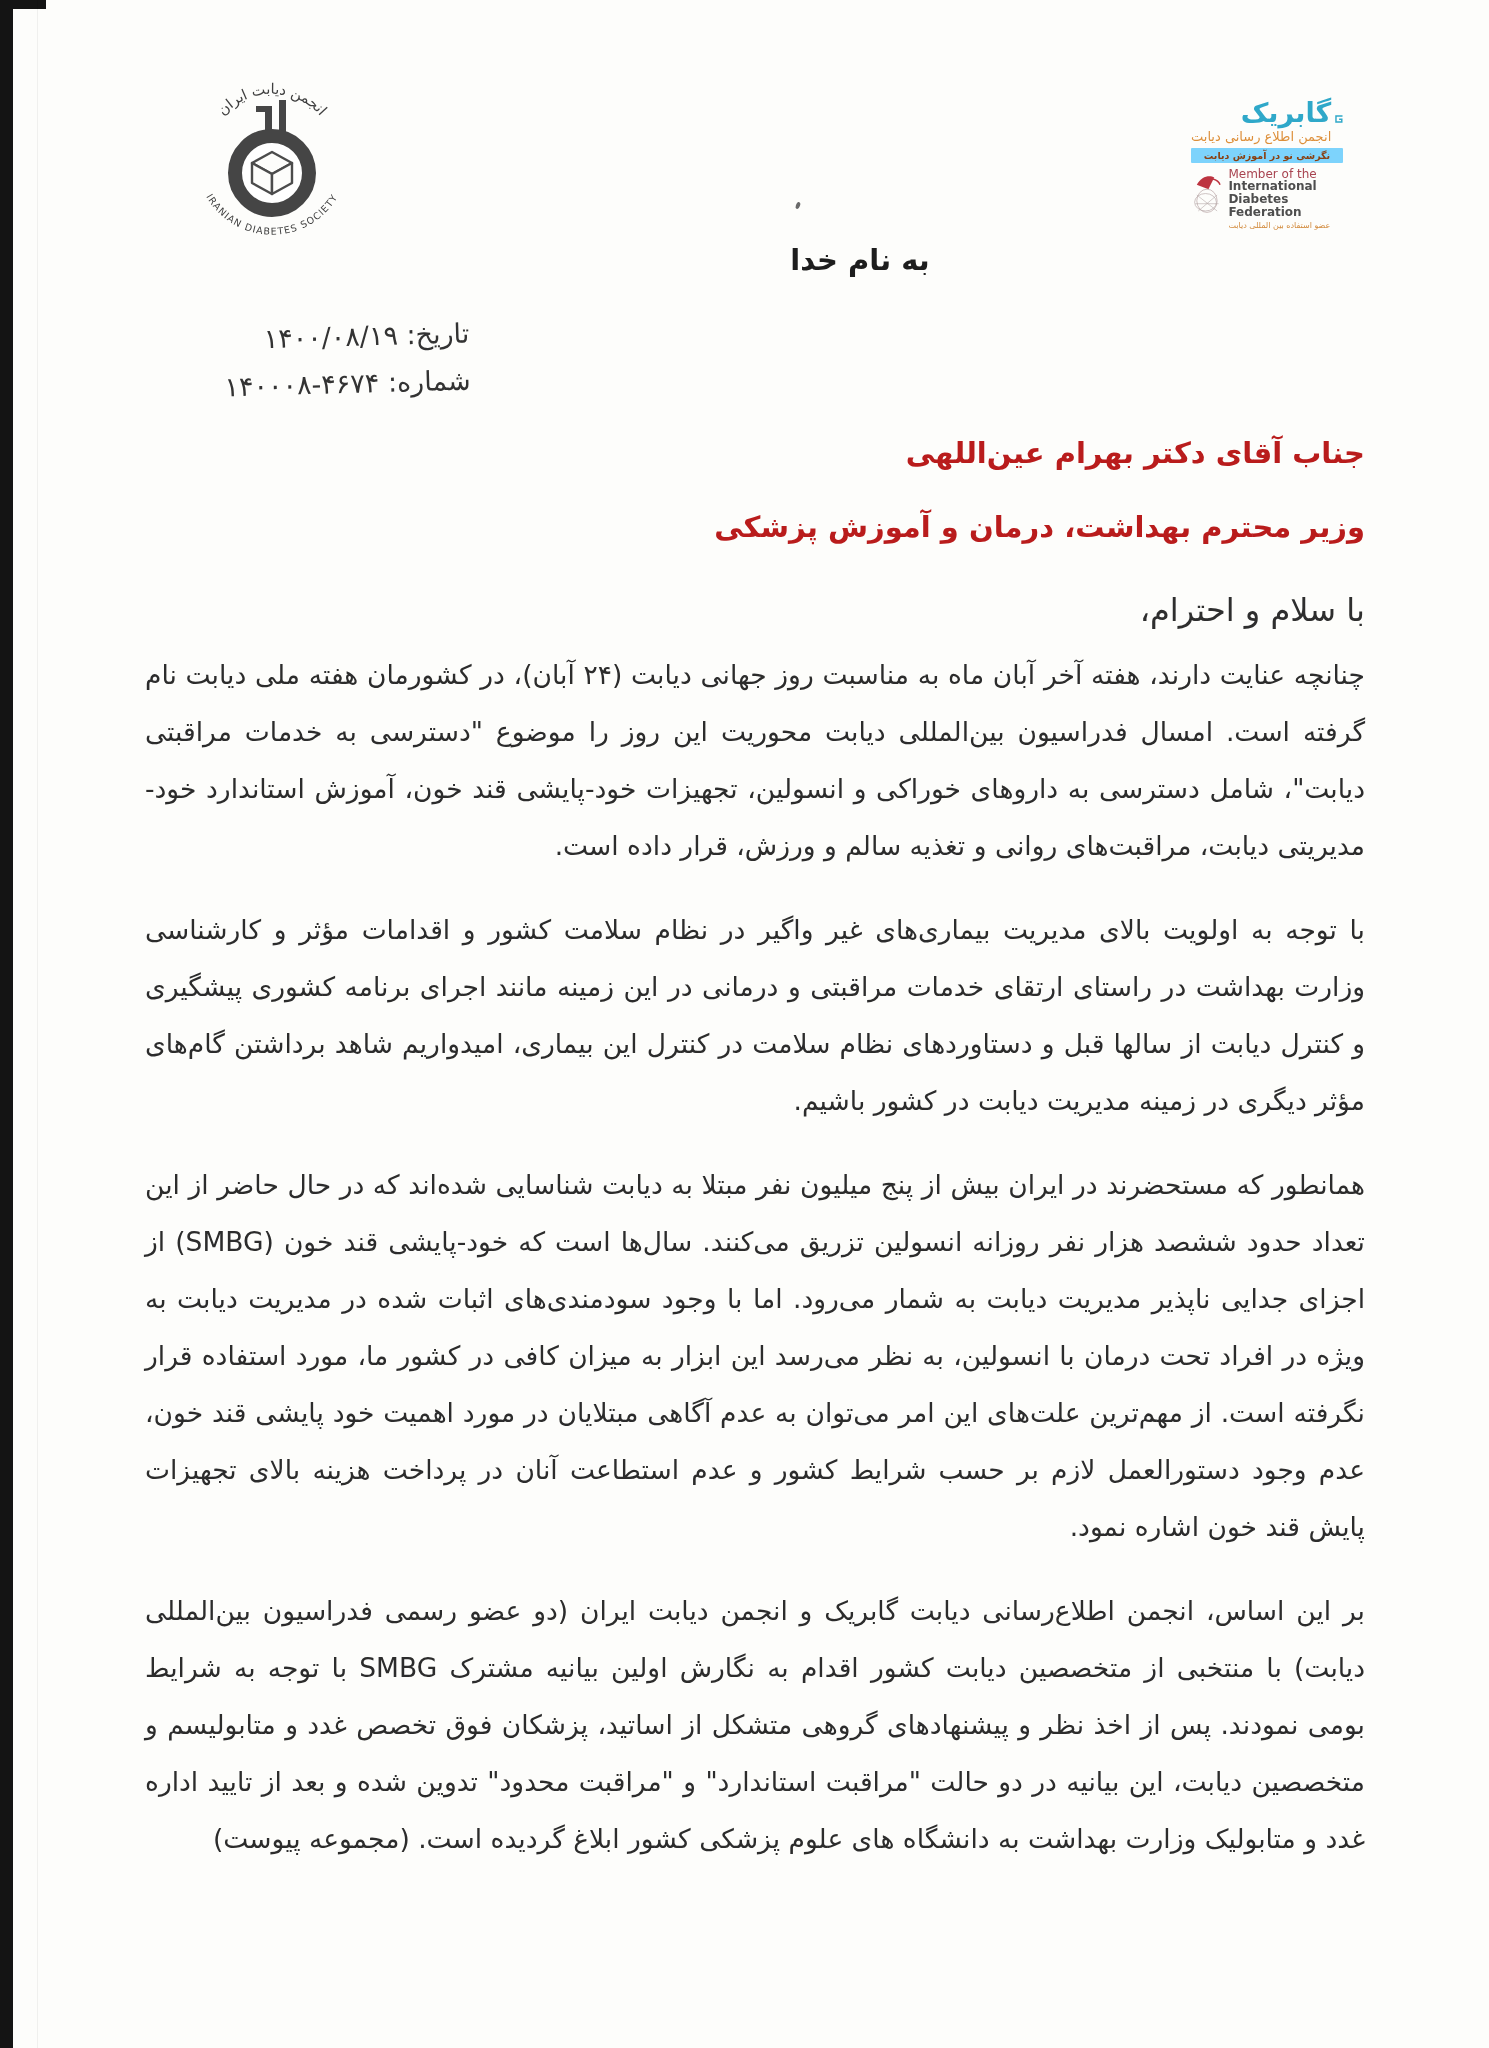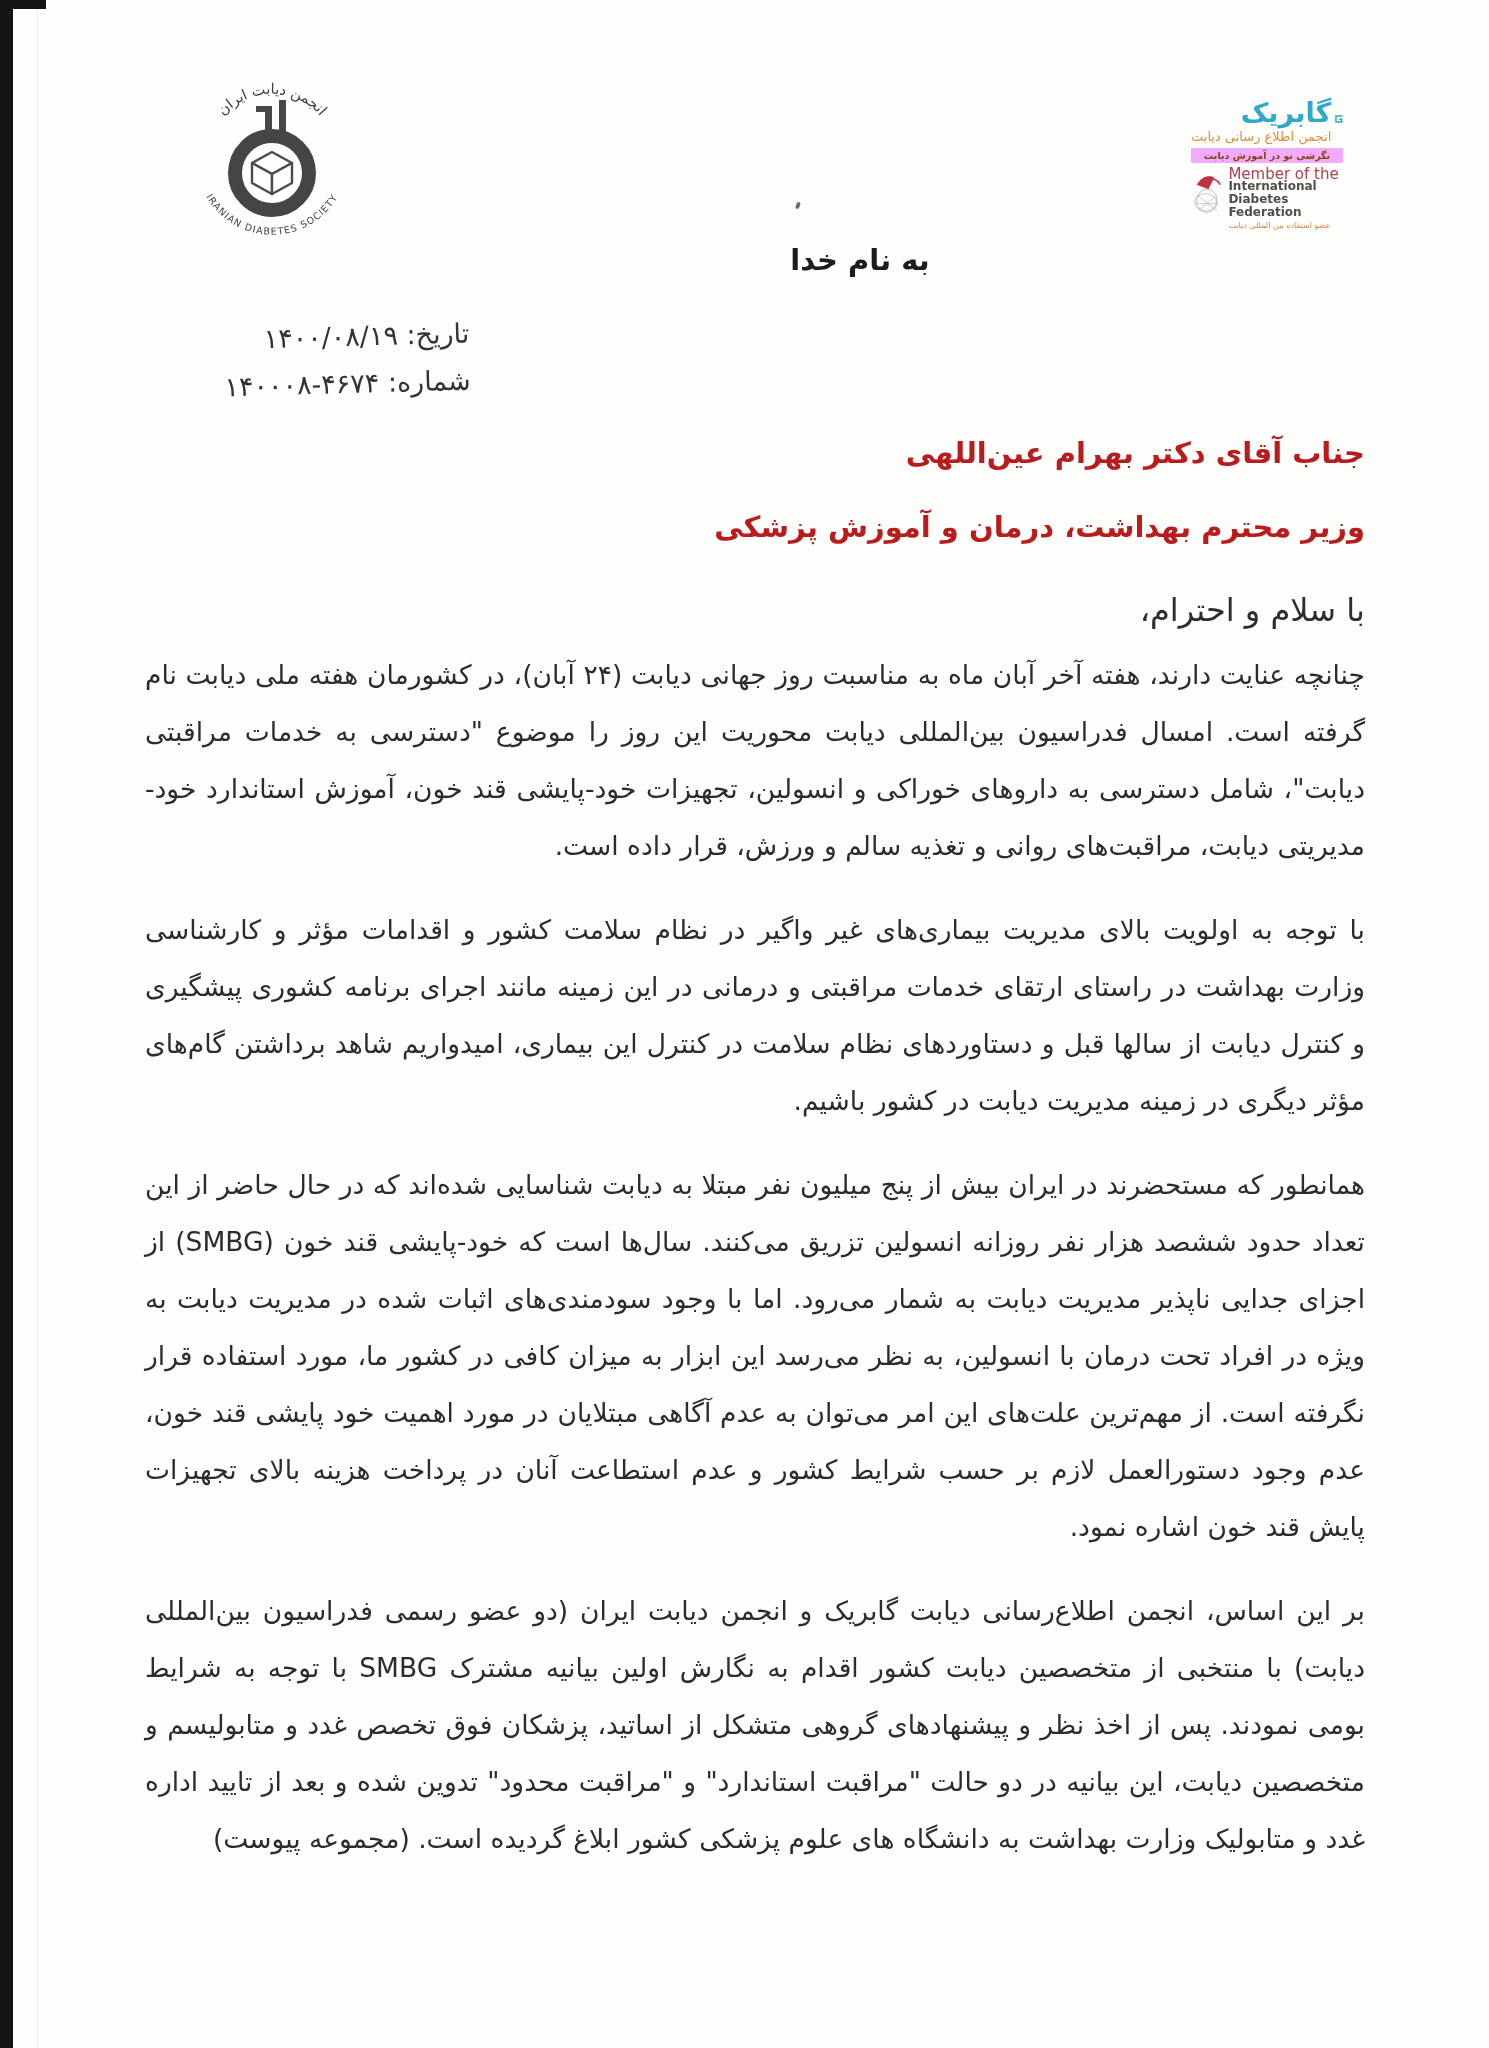--- a/index.html
+++ b/index.html
@@ -16,25 +16,25 @@
   .scan-speck{position:absolute;left:796px;top:202px;width:4px;height:7px;border-radius:50% 50% 60% 40%;background:#6a6a6a;transform:rotate(18deg);}
 
   
   .ids-logo{position:absolute;left:182px;top:60px;width:180px;height:195px;}
   .ids-logo text{fill:#3f3f3f;}
 
   .gabric{position:absolute;left:1191px;top:99px;width:152px;direction:rtl;}
   .gabric-row1{display:flex;align-items:flex-start;gap:4px;}
   .gabric-brand{color:#2fa8c9;font-weight:bold;font-size:27px;line-height:28px;letter-spacing:-1px;}
   .gabric-sub{color:#dd8f3a;font-size:13px;margin-top:2px;white-space:nowrap;}
-  .gabric-banner{margin-top:4px;background:#f0abfc;color:#8a4012;font-size:9.5px;font-weight:bold;
+  .gabric-banner{margin-top:4px;background:#7dd3fc;color:#8a4012;font-size:9.5px;font-weight:bold;
     text-align:center;padding:2px 0;border-radius:1px;white-space:nowrap;}
   .gabric-idf{margin-top:5px;display:flex;direction:ltr;gap:4px;align-items:flex-start;}
   .idf-text{direction:ltr;text-align:left;}
-  .idf-member{color:#a84450;font-size:15px;line-height:12px;}
+  .idf-member{color:#a84450;font-size:12px;line-height:12px;}
   .idf-bold{color:#4e4e4e;font-size:12px;font-weight:bold;line-height:13px;}
   .idf-fa{color:#d28a3c;font-size:8px;margin-top:2px;direction:rtl;text-align:left;white-space:nowrap;}
 
   
   .bismillah{position:absolute;left:745px;top:243px;width:230px;text-align:center;
     font-size:29px;font-weight:bold;color:#1d1d1d;direction:rtl;}
   .meta{position:absolute;left:150px;top:314px;width:320px;direction:rtl;text-align:right;
     font-size:27px;line-height:47px;color:#333;transform:rotate(-1.6deg);}
   .meta .num{direction:ltr;unicode-bidi:isolate;}
   .addressee{position:absolute;right:124px;left:145px;top:434px;direction:rtl;text-align:right;}

